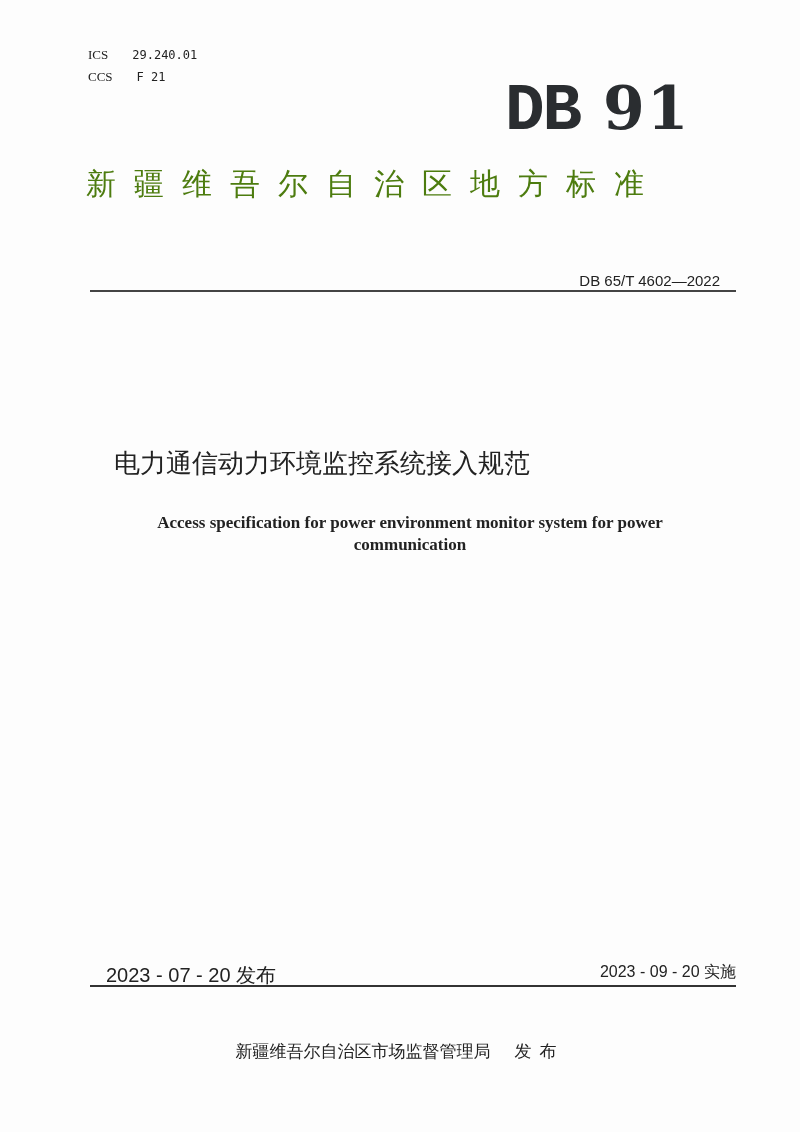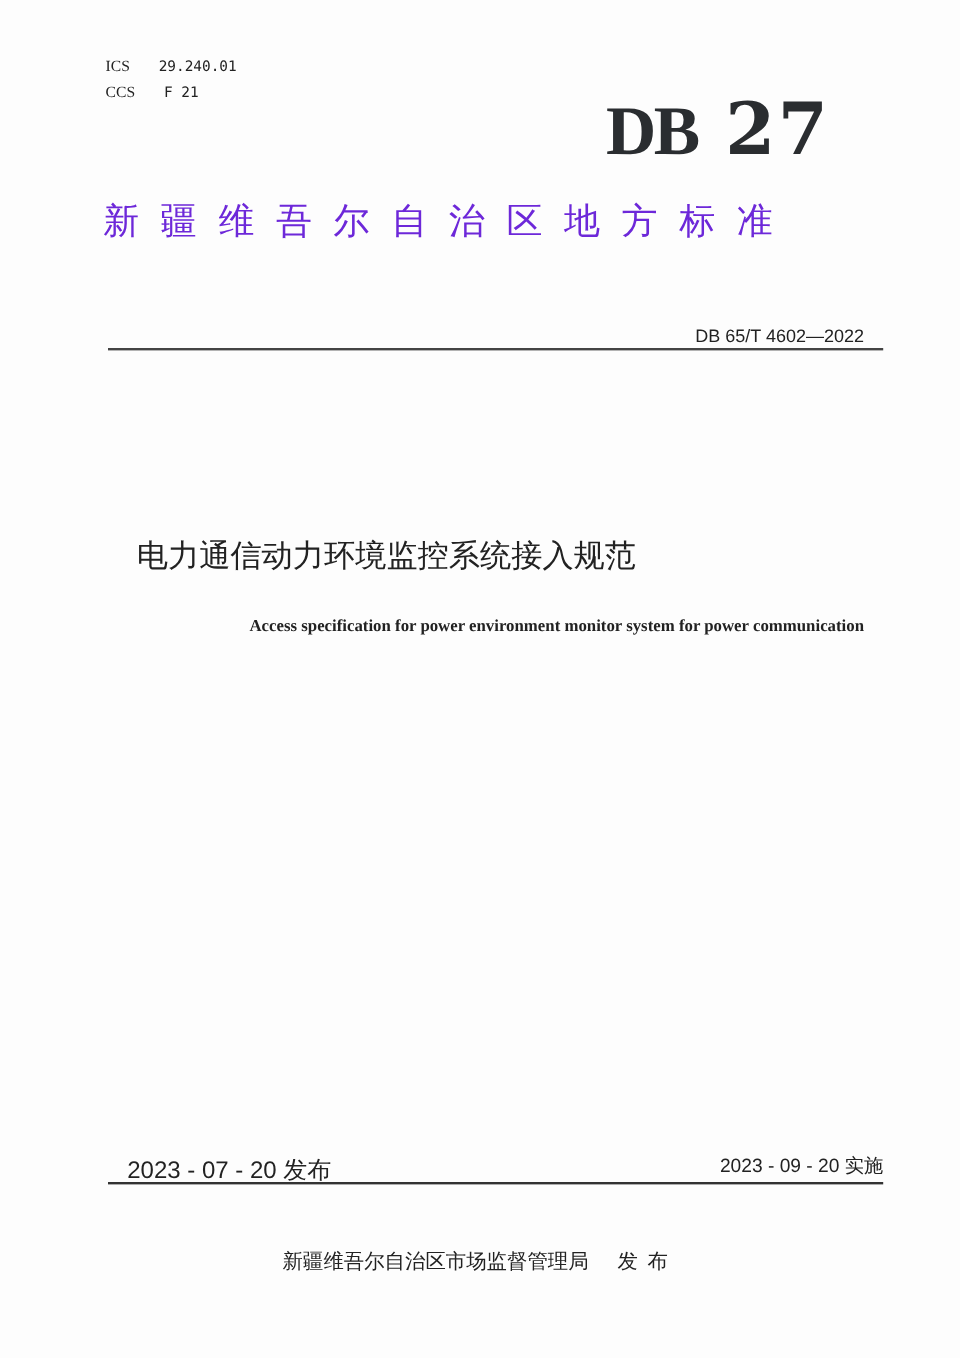--- a/index.html
+++ b/index.html
@@ -1,43 +1,43 @@
 <!DOCTYPE html>
 <html><head>
   <meta charset="utf-8">
   <style>
     html, body { margin: 0; padding: 0; }
     body { width: 800px; height: 1132px; background: #fdfdfd; position: relative; overflow: hidden; font-family: "DejaVu Sans", sans-serif; color: #222; }
     .abs { position: absolute; }
     .ics { left: 88px; top: 44px; font-size: 13px; font-family: "Liberation Serif", serif; line-height: 22px; }
     .ics span.v { font-family: "DejaVu Sans Mono", monospace; font-size: 12px; margin-left: 24px; }
     .db65 { left: 505px; top: 78px; font-size: 60px; font-weight: bold; font-family: "DejaVu Serif", serif; color: #2a2d30; letter-spacing: 2px; line-height: 60px; }
-    .db65 .db { font-family: Liberation Serif, serif; font-weight: 900; font-size: 58px; letter-spacing: -2px; }
-    .std-title { left: 86px; top: 164px; font-size: 30px; letter-spacing: 18px; color: #6d28d9; }
+    .db65 .db { font-family: Liberation Mono, monospace; font-weight: 900; font-size: 66px; letter-spacing: -2px; }
+    .std-title { left: 86px; top: 164px; font-size: 30px; letter-spacing: 18px; color: #4d7c0f; }
     .std-no { right: 80px; top: 228px; font-size: 15px; font-family: "Liberation Sans", sans-serif; margin-top: 44px; }
     .rule1 { left: 90px; top: 290px; width: 646px; height: 2px; background: #444; }
     .cn-title { left: 0; width: 644px; top: 446px; text-align: center; font-size: 26px; color: #222; }
-    .en-title { left: 100px; width: 620px; top: 512px; text-align: right; font-size: 14px; font-weight: bold; font-family: "Liberation Serif", serif; line-height: 22px; }
+    .en-title { left: 100px; width: 620px; top: 512px; text-align: center; font-size: 17px; font-weight: bold; font-family: "Liberation Serif", serif; line-height: 22px; }
     .pub-date { left: 106px; top: 962px; font-size: 20px; font-family: "Liberation Sans", sans-serif; }
     .imp-date { right: 64px; top: 962px; font-size: 16px; font-family: "Liberation Sans", sans-serif; }
     .rule2 { left: 90px; top: 985px; width: 646px; height: 2px; background: #333; }
     .issuer { left: 0; width: 800px; top: 1040px; text-align: center; font-size: 17px; }
     .issuer .tag { margin-left: 24px; letter-spacing: 8px; }
   </style>
 </head>
 <body>
 
 <div class="abs ics">
   <div><span>ICS</span><span class="v">29.240.01</span></div>
   <div><span>CCS</span><span class="v">F 21</span></div>
 </div>
 
 <div class="abs db65">
   <span class="db">DB</span>
-  <span>27</span>
+  <span>91</span>
 </div>
 
 <div class="abs std-title">新疆维吾尔自治区地方标准</div>
 <div class="abs std-no">DB 65/T 4602—2022</div>
 <div class="abs rule1"></div>
 
 <div class="abs cn-title">电力通信动力环境监控系统接入规范</div>
 <div class="abs en-title">Access specification for power environment monitor system for power communication</div>
 
 <div class="abs pub-date">2023 - 07 - 20 发布</div>

